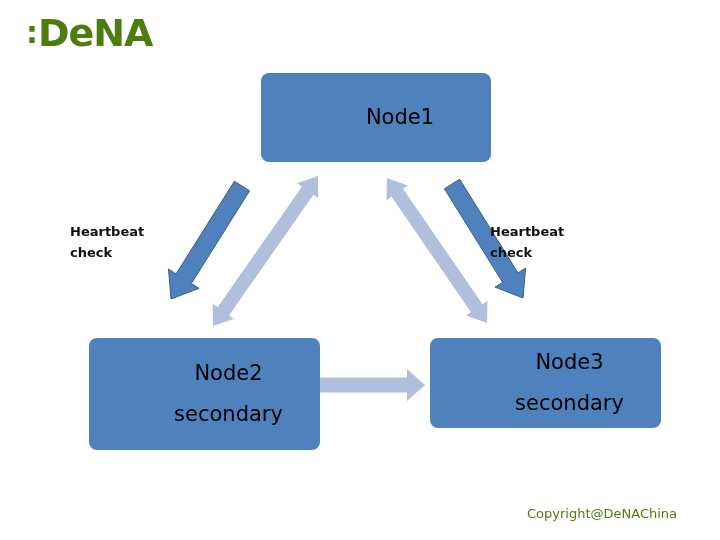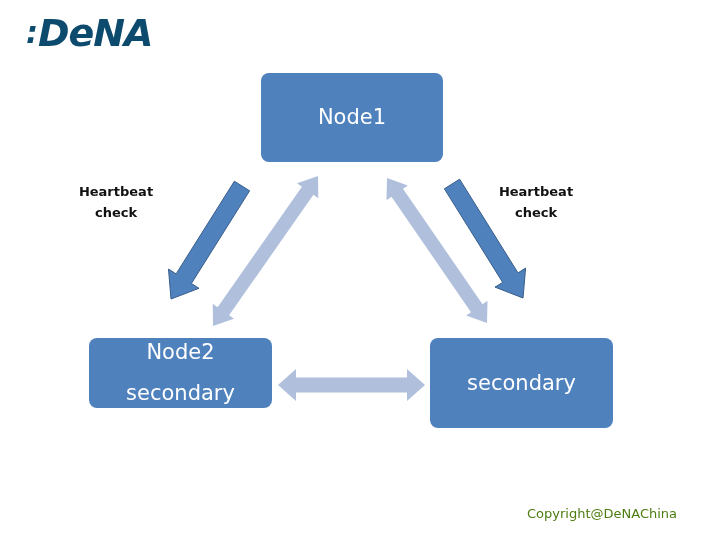--- a/index.html
+++ b/index.html
@@ -1,24 +1,24 @@
 <!DOCTYPE html>
 <html><head>
 <meta charset="utf-8">
 <style>
   html, body { margin: 0; padding: 0; }
   body { width: 720px; height: 540px; background: #ffffff; position: relative; overflow: hidden; font-family: "DejaVu Sans", sans-serif; }
-  .logo { position: absolute; left: 26px; top: 14px; font-family: "DejaVu Sans", sans-serif; font-weight: bold; font-size: 38px; color: #0c4a6e; letter-spacing: -1px; line-height: 1; font-style: italic; }
+  .logo { position: absolute; left: 26px; top: 14px; font-family: "DejaVu Sans", sans-serif; font-weight: bold; font-size: 38px; color: #4d7c0f; letter-spacing: -1px; line-height: 1; }
   .logo .colon { font-size: 30px; margin-right: 1px; position: relative; top: -3px; }
-  .node { position: absolute; background: #4f81bd; border-radius: 8px; color: #ffffff; text-align: center; font-family: "DejaVu Sans", sans-serif; font-size: 21px; display: flex; flex-direction: column; justify-content: center; }
+  .node { position: absolute; background: #4f81bd; border-radius: 8px; color: #000000; text-align: center; font-family: "DejaVu Sans", sans-serif; font-size: 21px; display: flex; flex-direction: column; justify-content: center; padding-left: 48px; }
   .node .line { line-height: 41px; }
   #node1 { left: 261px; top: 73px; width: 182px; height: 89px; }
-  #node2 { left: 89px; top: 338px; width: 183px; height: 70px; }
+  #node2 { left: 89px; top: 338px; width: 183px; height: 112px; }
   #node3 { left: 430px; top: 338px; width: 183px; height: 90px; }
-  .hb { position: absolute; font-family: "DejaVu Sans", sans-serif; font-weight: bold; font-size: 13px; color: #111; text-align: center; line-height: 21px; }
+  .hb { position: absolute; font-family: "DejaVu Sans", sans-serif; font-weight: bold; font-size: 13px; color: #111; line-height: 21px; margin-top: 40px; }
   #hb-left { left: 70px; top: 181px; width: 92px; }
   #hb-right { left: 490px; top: 181px; width: 92px; }
   .copyright { position: absolute; left: 527px; top: 506px; font-family: "DejaVu Sans", sans-serif; font-size: 13px; color: #4d7c0f; }
   svg#arrows { position: absolute; left: 0; top: 0; }
 </style>
 </head>
 <body>
 
 <div class="logo"><span class="colon">:</span><span>DeNA</span></div>
 
@@ -31,20 +31,21 @@
 </svg>
 
 <div class="node" id="node1">
   <div class="line">Node1</div>
 </div>
 <div class="node" id="node2">
   <div class="line">Node2</div>
   <div class="line">secondary</div>
 </div>
 <div class="node" id="node3">
+  <div class="line">Node3</div>
   <div class="line">secondary</div>
 </div>
 
 <div class="hb" id="hb-left">
   <div>Heartbeat</div>
   <div>check</div>
 </div>
 <div class="hb" id="hb-right">
   <div>Heartbeat</div>
   <div>check</div>

